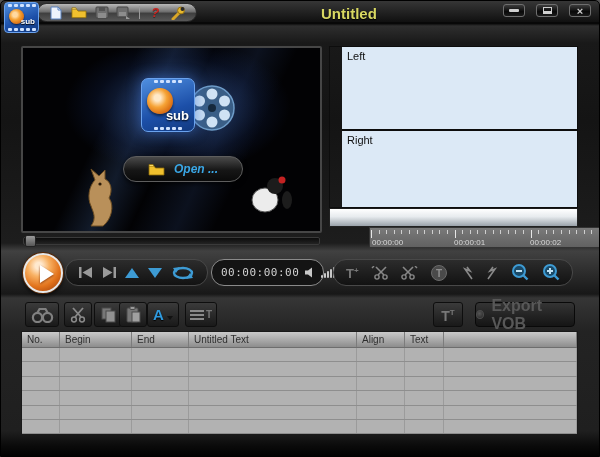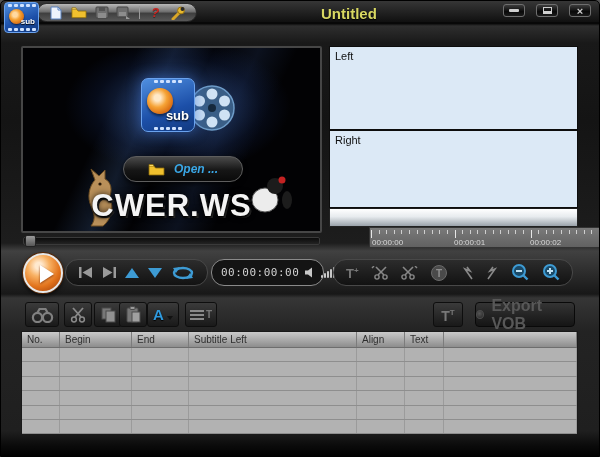--- a/index.html
+++ b/index.html
@@ -48,21 +48,21 @@
   .wmark{position:absolute;left:0;right:0;top:140px;text-align:center;color:#f4f4f4;font-size:31px;font-weight:bold;letter-spacing:1px;z-index:2;
      text-shadow:0 2px 2px #000,0 0 6px rgba(0,0,0,.9),2px 2px 0 #2a2a2a;}
   .coyote{position:absolute;left:58px;top:120px;z-index:1;}
   .toon2{position:absolute;left:226px;top:126px;z-index:3;}
   .seek{position:absolute;left:22px;top:236px;width:297px;height:8px;background:linear-gradient(180deg,#0c0c0c,#232323);
      border:1px solid #3a3a3a;border-radius:2px;cursor:pointer;}
   .seek .knob{position:absolute;left:1px;top:-3px;width:11px;height:12px;border-radius:2px;border:1px solid #222;
      background:linear-gradient(180deg,#9a9a9a,#565656);}
   
   .tracks{position:absolute;left:328px;top:45px;width:249px;border:1px solid #0d0d0d;}
-  .track{background:#dce9f6;position:relative;cursor:text;}
+  .track{background:#dce9f6;position:relative;cursor:text;margin-left:12px;}
   .track .tl{position:absolute;left:5px;top:3px;font-size:11px;color:#111;}
   .track.left{height:84px;border-bottom:2px solid #0d0d0d;}
   .track.right{height:76px;}
   .wave{position:absolute;left:328px;top:208px;width:249px;height:18px;border:1px solid #222;border-top:none;
      background:linear-gradient(180deg,#ffffff,#e7ebee 45%,#9aa2aa);cursor:pointer;}
   .ruler{position:absolute;left:328px;top:226px;width:249px;height:21px;background:linear-gradient(180deg,#7a7a7a,#616161);
      border:1px solid #333;overflow:hidden;cursor:pointer;margin-left:40px;}
   .ruler .tick{position:absolute;top:2px;width:1px;height:4px;background:#cfcfcf;display:block;}
   .ruler .tick.major{height:8px;background:#e6e6e6;}
   .tlabel{position:absolute;top:10px;font-size:8px;color:#d8d8d8;letter-spacing:0px;white-space:nowrap;}
@@ -224,21 +224,20 @@
         </svg>
     </span>
     <span class="toon2">
       <svg width="44" height="40" viewBox="0 0 44 40">
           <ellipse cx="16" cy="26" rx="13" ry="12" fill="#ececec" stroke="#555"></ellipse>
           <circle cx="26" cy="12" r="8" fill="#1c1c1c"></circle>
           <circle cx="33" cy="6" r="3.5" fill="#c42222"></circle>
           <ellipse cx="38" cy="26" rx="5" ry="9" fill="#1c1c1c"></ellipse>
         </svg>
     </span>
-    <div class="wmark">CWER.WS</div>
   </div>
   <div class="seek">
       <span class="knob"></span>
     </div>
 
   <div class="tracks">
     <div class="track left">
         <span class="tl">Left</span>
       </div>
     <div class="track right">
@@ -431,21 +430,21 @@
   <div class="exbtn">
     <span class="dot"></span>
     <span>Export VOB</span>
   </div>
 
   <div class="grid">
     <div class="ghead">
         <div class="th" style="width: 38px;">No.</div>
         <div class="th" style="width: 72px;">Begin</div>
         <div class="th" style="width: 57px;">End</div>
-        <div class="th" style="width: 168px;">Subtitle Left</div>
+        <div class="th" style="width: 168px;">Untitled Text</div>
         <div class="th" style="width: 48px;">Align</div>
         <div class="th" style="width: 39px;">Text</div>
         <div class="th" style="flex: 1 1 0%;"></div>
       </div>
     <div class="gbody">
         <div class="trow">
           <div class="td" style="width: 38px;"></div>
           <div class="td" style="width: 72px;"></div>
           <div class="td" style="width: 57px;"></div>
           <div class="td" style="width: 168px;"></div>

